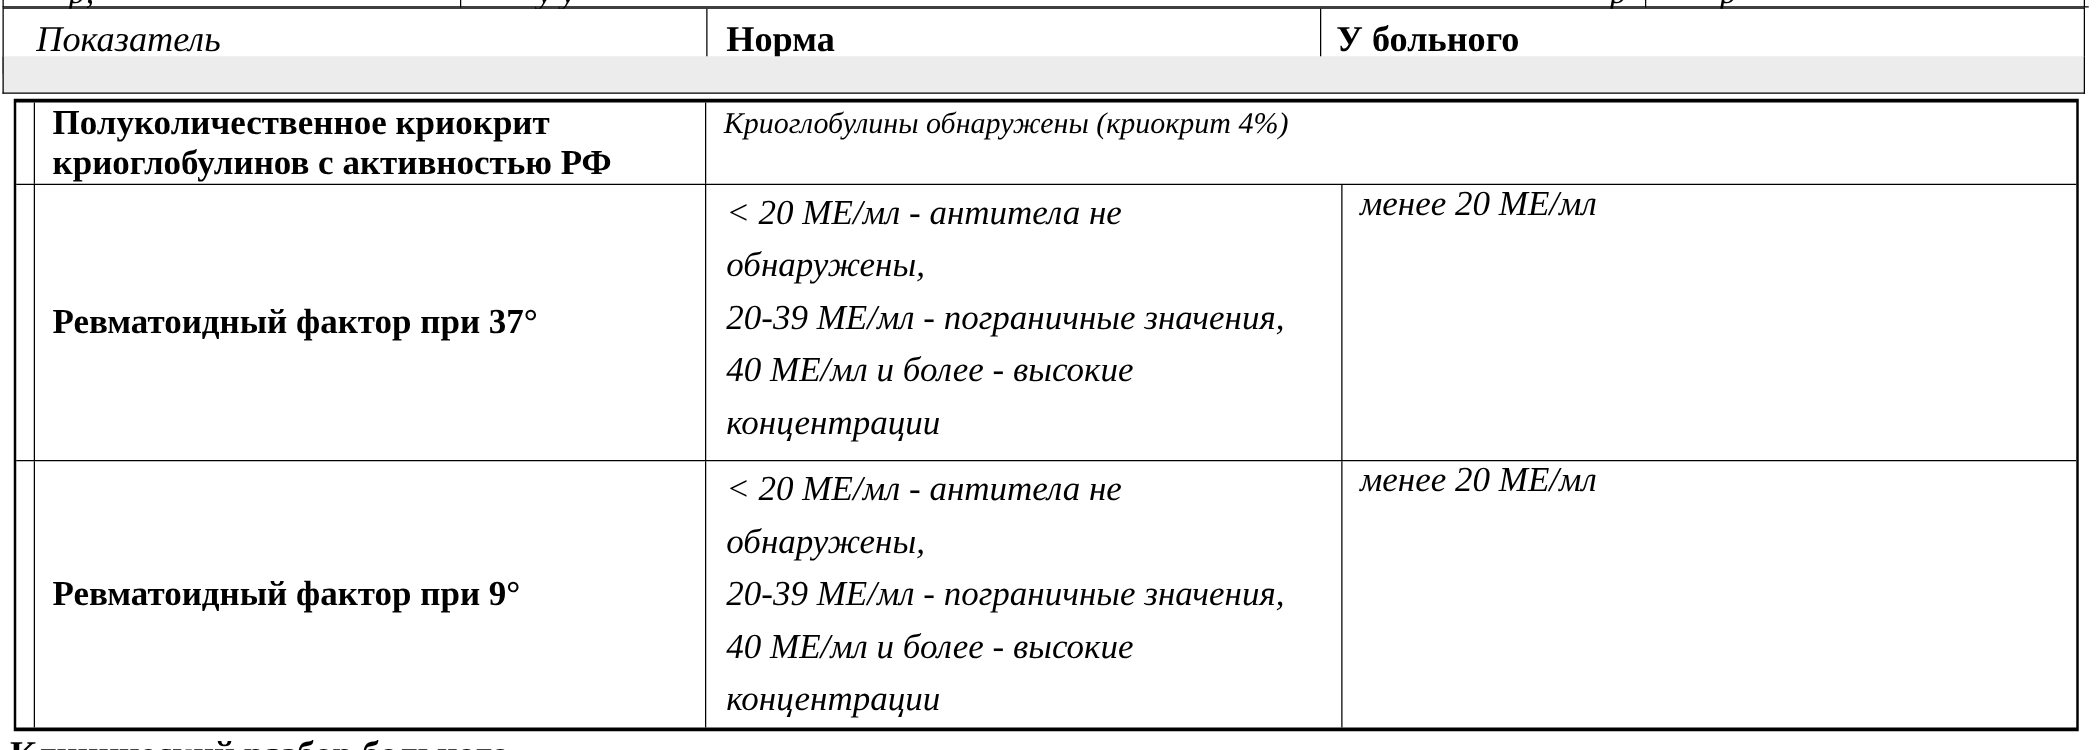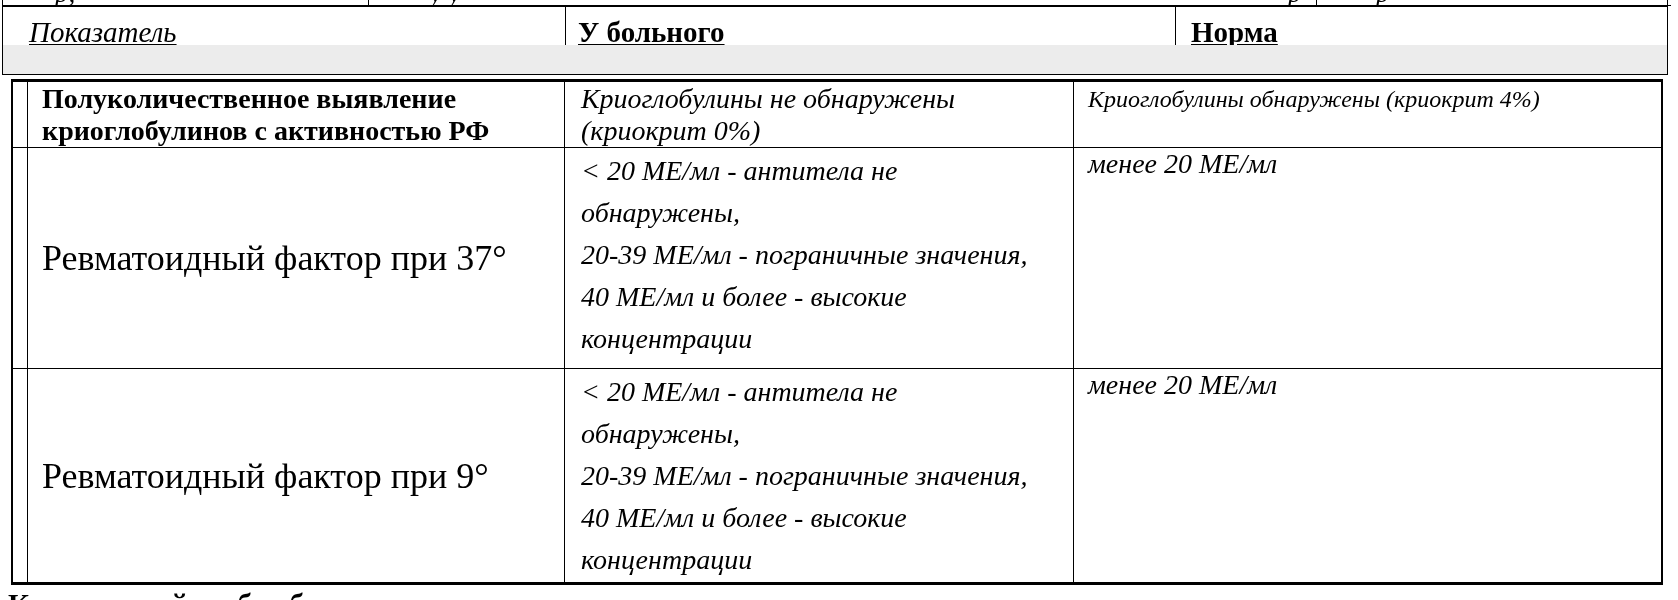--- a/index.html
+++ b/index.html
@@ -9,21 +9,21 @@
     font-family:"Liberation Serif","DejaVu Serif",serif;
   }
   
   .topfrag{position:absolute;left:0;top:0;width:1678px;height:7px;overflow:hidden;}
   .topfrag .hline{position:absolute;left:2px;top:5px;width:1669px;height:1px;background:#000;}
   .topfrag .vline{position:absolute;top:0;width:1px;height:6px;background:#000;}
   .topfrag .frag{position:absolute;top:-22px;font-size:27px;font-style:italic;white-space:pre;}
   
   .hdr{
     position:absolute;left:2px;top:6px;width:1666px;height:53px;
-    border:1px solid #000;box-sizing:border-box;display:flex;text-decoration:underline;
+    border:1px solid #000;box-sizing:border-box;display:flex;
   }
   .hdr .hcell{box-sizing:border-box;border-right:1px solid #000;display:flex;align-items:center;
     font-size:29px;overflow:hidden;white-space:nowrap;}
   .hdr .hcell:last-child{border-right:none;}
   .hc0{width:563px;padding-left:26px;font-style:italic;}
   .hc1{width:491px;padding-left:15px;font-weight:bold;}
   .hc2{flex:1;padding-left:12px;font-weight:bold;}
   
   .grayrow{
     position:absolute;left:2px;top:45px;width:1666px;height:30px;
@@ -40,21 +40,21 @@
   .mrow:last-child{border-bottom:none;flex:1;}
   .mcell{box-sizing:border-box;border-right:1px solid #000;overflow:hidden;}
   .mcell:last-child{border-right:none;}
   .cnarrow{width:15px;}
   .c1{width:537px;}
   .c2{width:509px;}
   .c3{flex:1;}
   .row1{height:66px;}
   .row2{height:221px;}
   .ind{font-weight:bold;font-size:28px;line-height:32px;padding:1px 14px 0 14px;}
-  .indcenter{display:flex;align-items:center;font-weight:normal;font-size:36px;padding:0 14px;text-align:right;}
+  .indcenter{display:flex;align-items:center;font-weight:bold;font-size:28px;padding:0 14px;text-align:right;}
   .norm{font-style:italic;font-size:28px;line-height:42px;padding:2px 10px 0 16px;white-space:pre-line;}
   .row1 .norm,.row1 .pat{line-height:32px;padding-top:1px;}
   .pat{font-style:italic;font-size:24px;line-height:32px;padding:1px 10px 0 14px;}
   .patcenter{display:flex;align-items:flex-start;font-style:italic;font-size:28px;padding:0 14px;}
   
   .bottomtext{position:absolute;left:8px;top:588px;font-weight:bold;font-size:29px;white-space:nowrap;}
 </style>
 </head>
 <body>
 
@@ -69,36 +69,35 @@
     <span class="vline" style="left:368px"></span>
     <span class="vline" style="left:1316px"></span>
     <span class="vline" style="left:1667px"></span>
     <span class="hline"></span>
   </div>
 
   <div class="hdr">
     <div class="hcell hc0">
       <span>Показатель</span>
     </div>
+    <div class="hcell hc1">
+      <span>Норма</span>
+    </div>
     <div class="hcell hc2">
       <span>У больного</span>
-    </div>
-    <div class="hcell hc1">
-      <span>Норма</span>
     </div>
   </div>
 
   <div class="grayrow"></div>
 
   <div class="mtable">
 
     <div class="mrow row1">
       <div class="mcell cnarrow"></div>
-      <div class="mcell c1 ind">Полуколичественное выявление криоглобулинов с активностью РФ</div>
-      <div class="mcell c2 norm">Криоглобулины не обнаружены (криокрит 0%)</div>
+      <div class="mcell c1 ind">Полуколичественное криокрит криоглобулинов с активностью РФ</div>
       <div class="mcell c3 pat">Криоглобулины обнаружены (криокрит 4%)</div>
     </div>
 
     <div class="mrow row2">
       <div class="mcell cnarrow"></div>
       <div class="mcell c1 indcenter">
         <span>Ревматоидный фактор при 37°</span>
       </div>
       <div class="mcell c2 norm">&lt; 20 МЕ/мл - антитела не обнаружены,
 20-39 МЕ/мл - пограничные значения,

